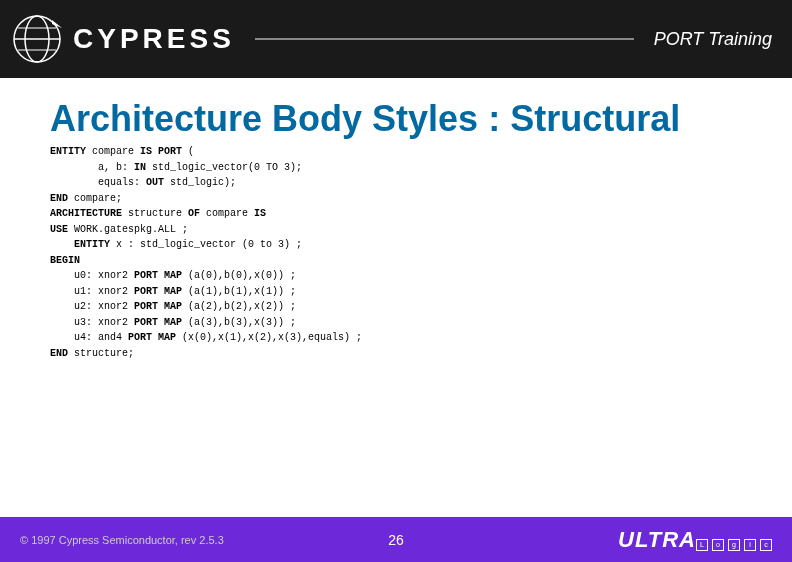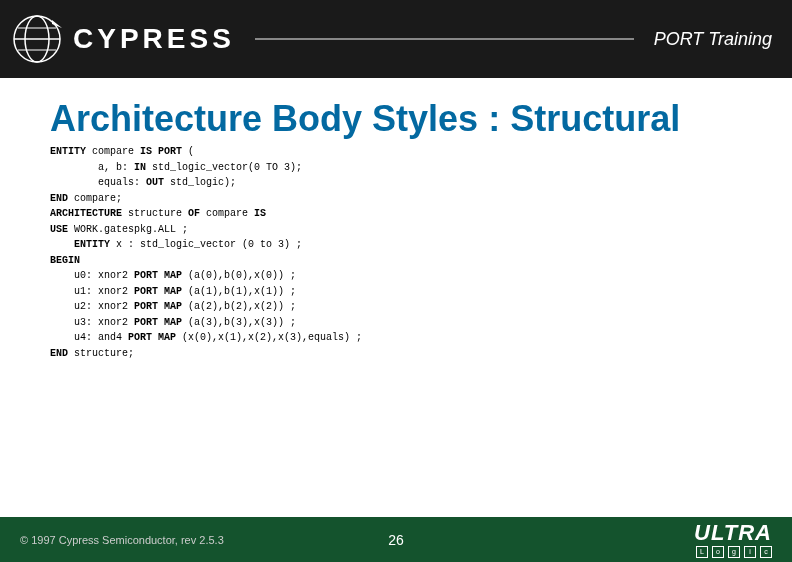--- a/index.html
+++ b/index.html
@@ -80,21 +80,21 @@
       font-weight: bold;
     }
 
     
     .footer {
       position: absolute;
       bottom: 0;
       left: 0;
       right: 0;
       height: 45px;
-      background: #14532d;
+      background: #6d28d9;
       display: flex;
       align-items: center;
       justify-content: space-between;
       padding: 0 20px;
     }
 
     .footer-copy {
       color: #ccc;
       font-size: 11px;
     }
@@ -102,21 +102,21 @@
     .footer-page {
       color: #fff;
       font-size: 14px;
       position: absolute;
       left: 50%;
       transform: translateX(-50%);
     }
 
     .footer-logo {
       display: flex;
-      flex-direction: column;
+      flex-direction: row;
       align-items: flex-end;
     }
 
     .ultra-text {
       color: #fff;
       font-size: 22px;
       font-weight: bold;
       font-style: italic;
       letter-spacing: 1px;
       line-height: 1;

